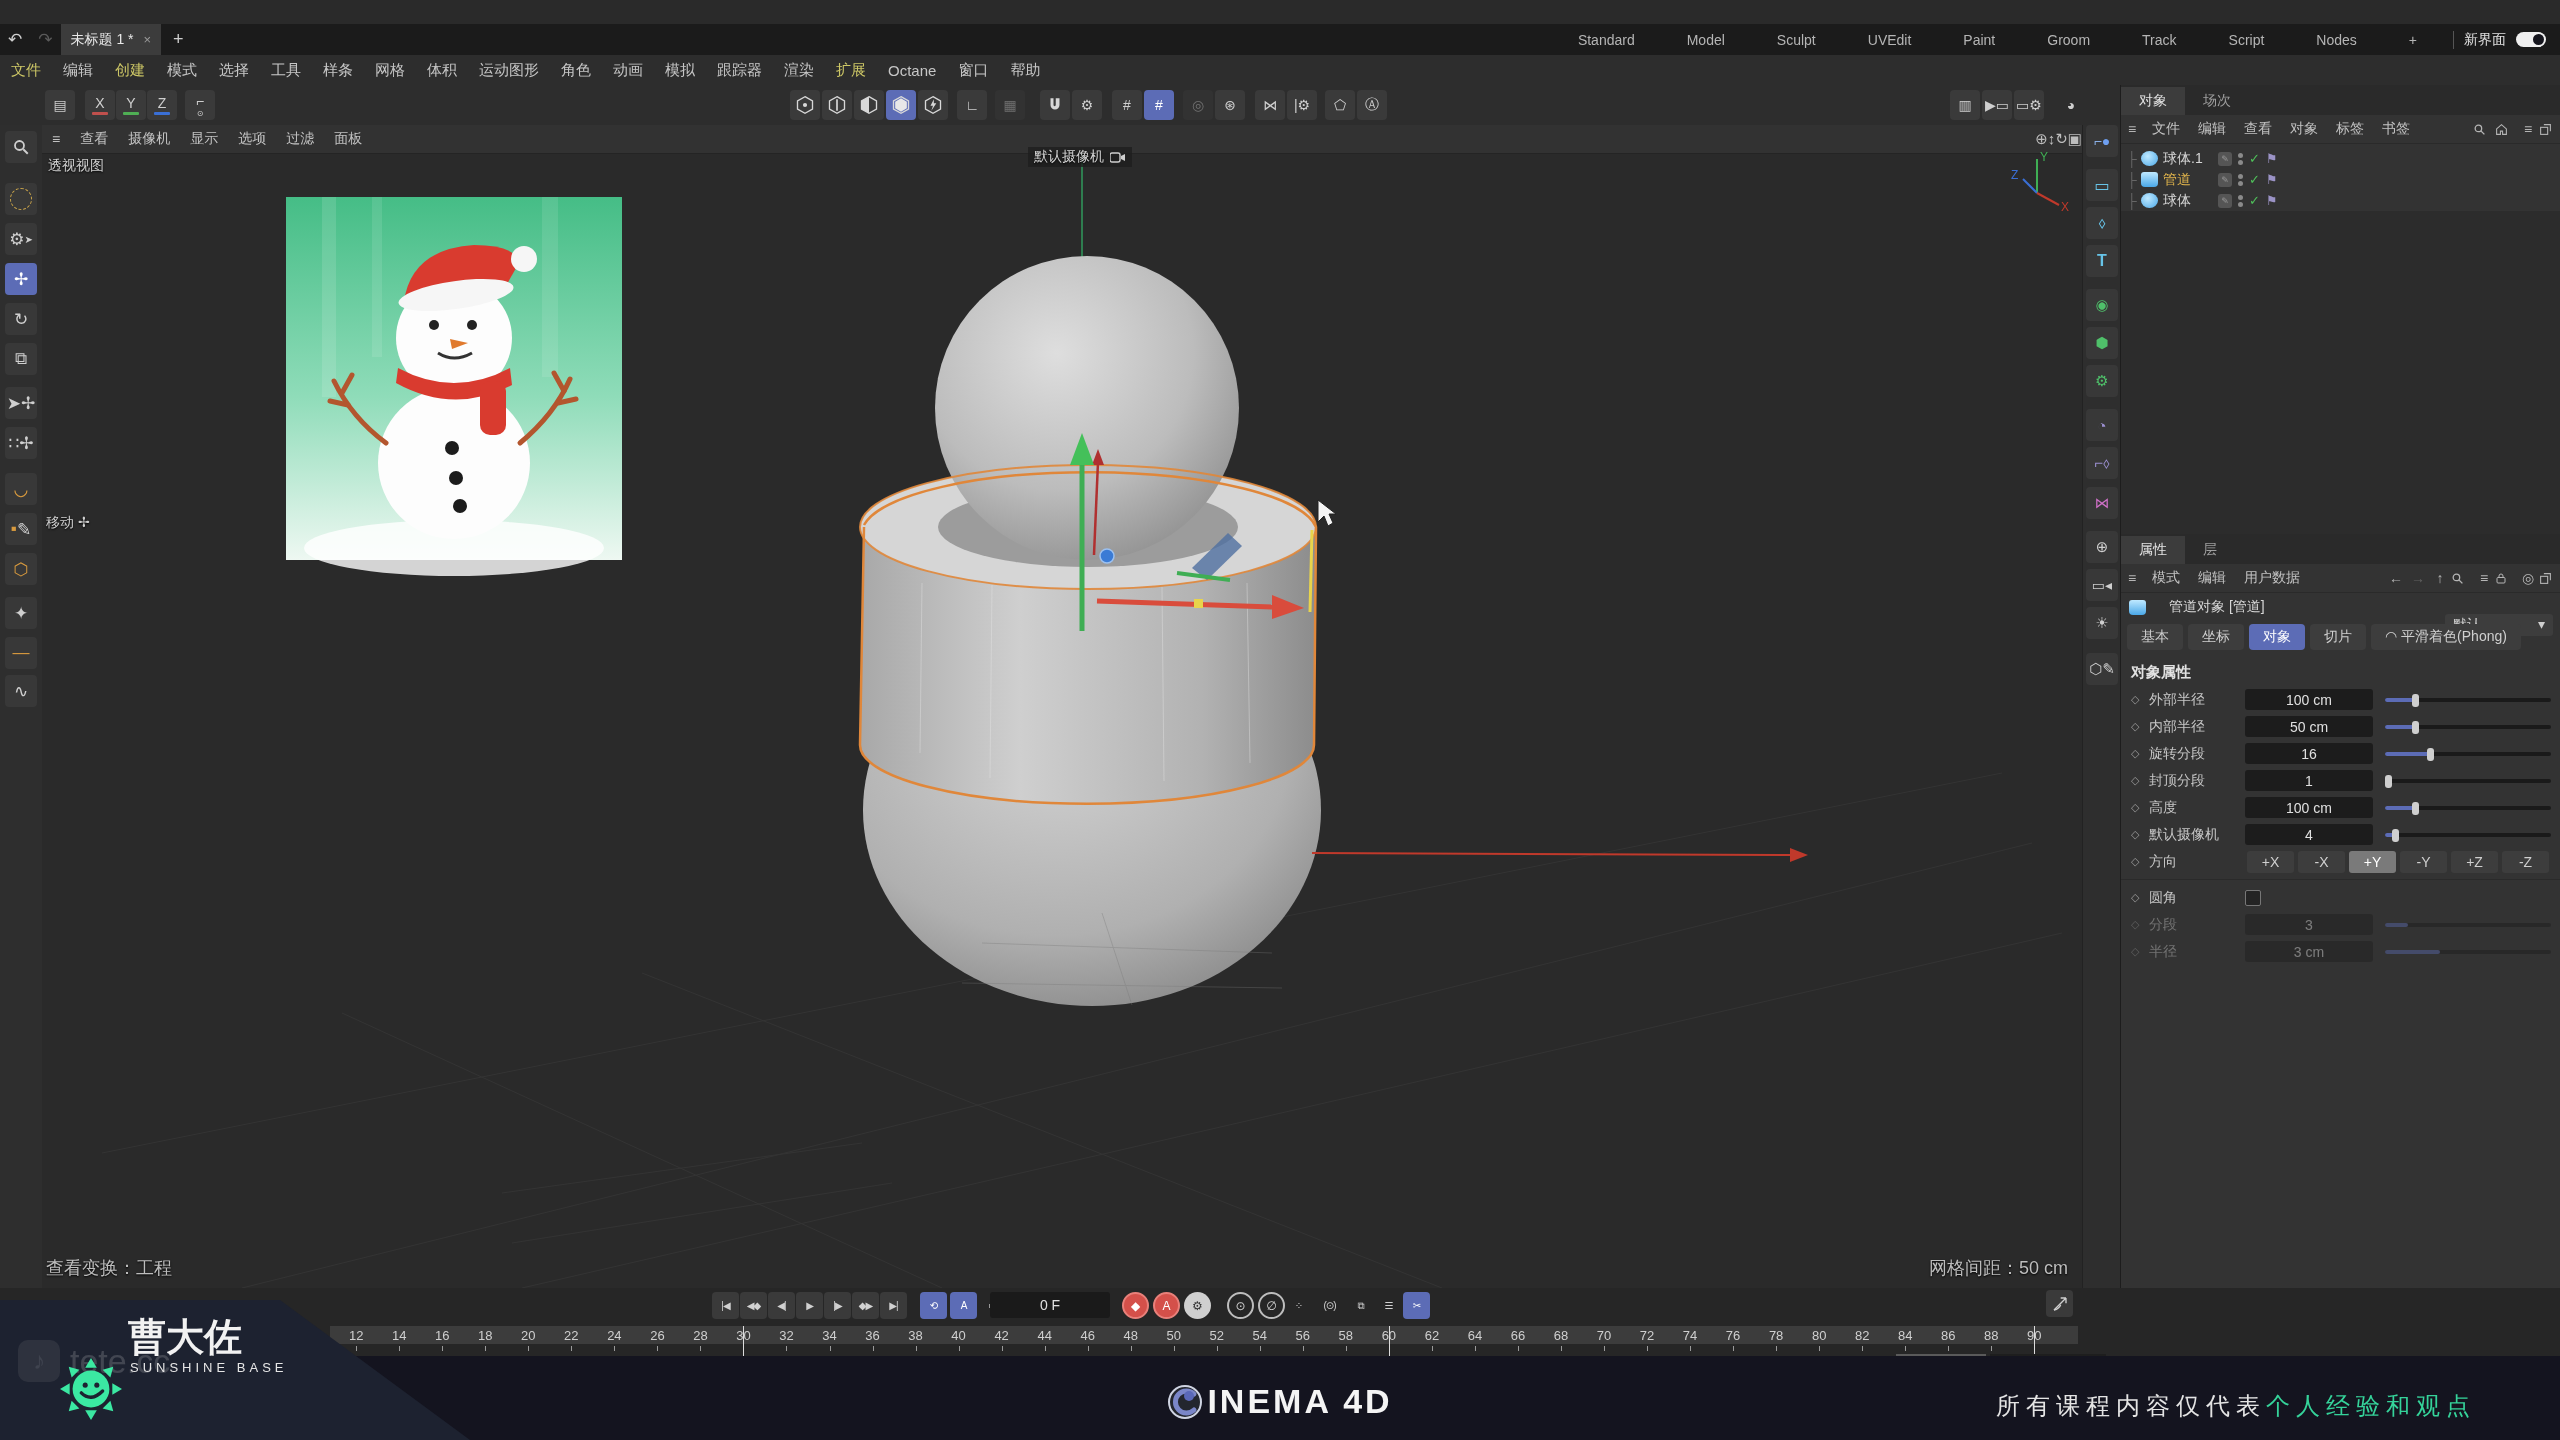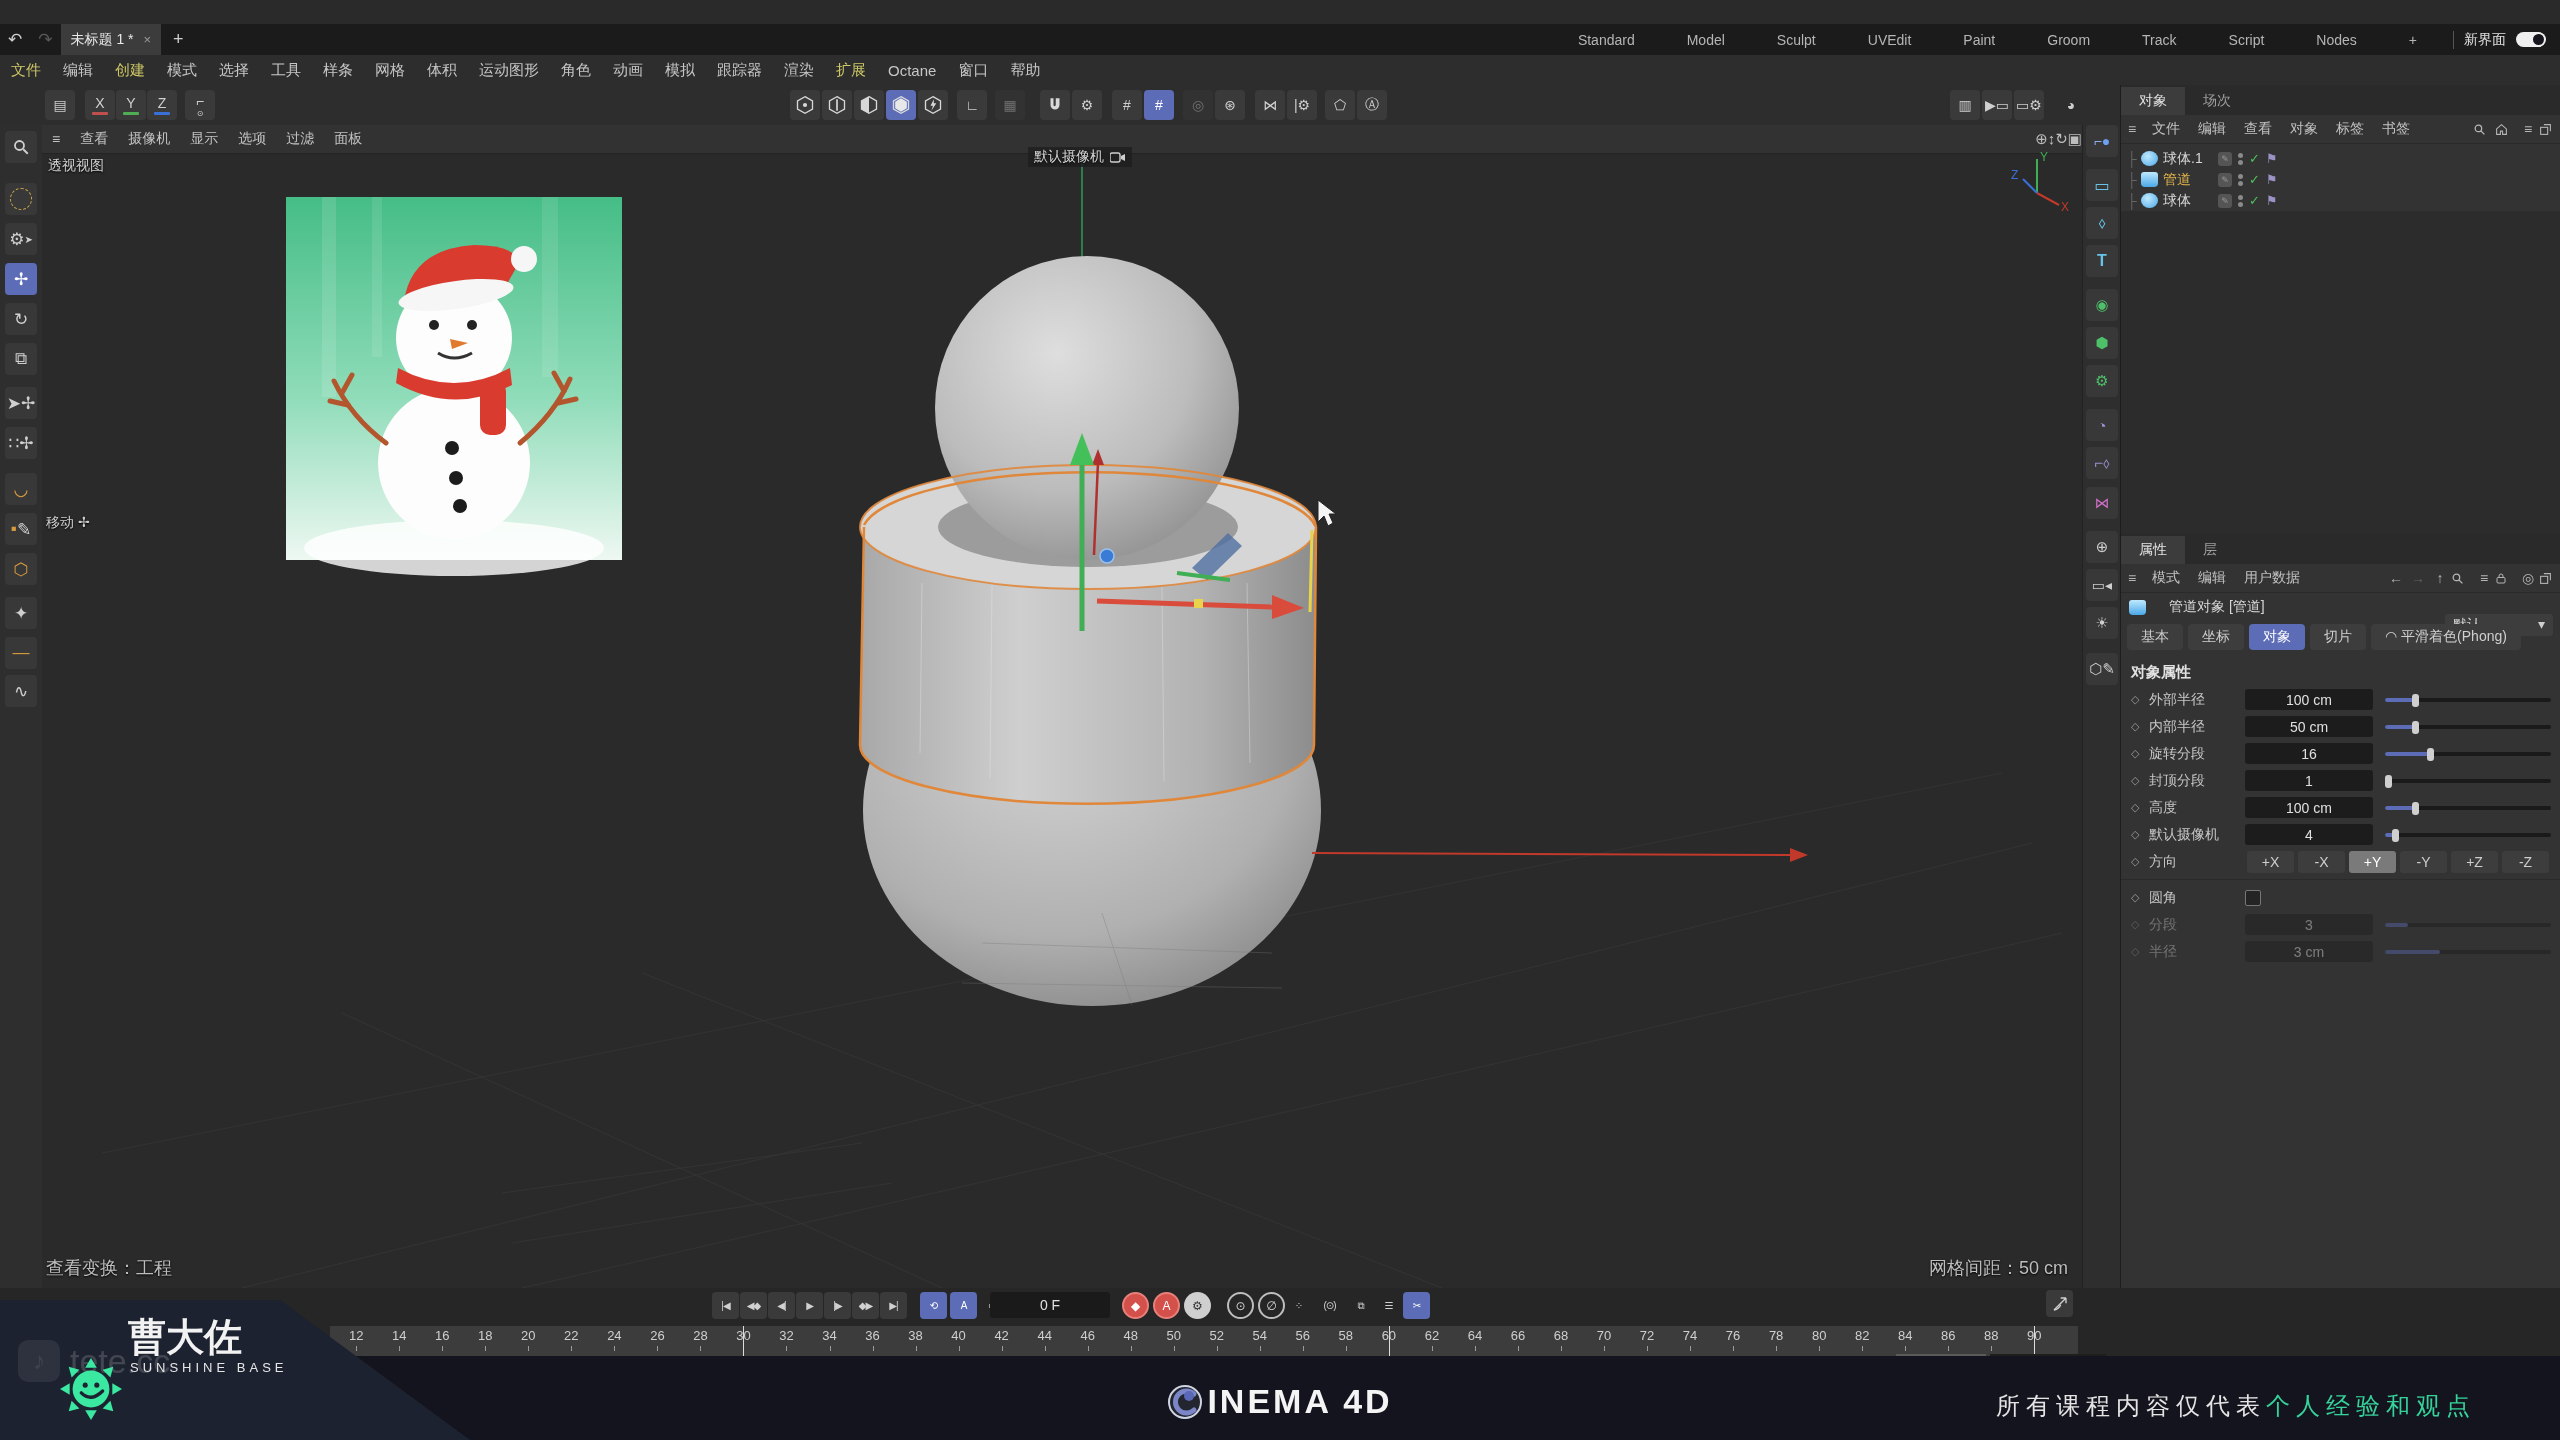--- a/index.html
+++ b/index.html
@@ -108,21 +108,21 @@
   #timeline{left:0;top:1288px;width:2560px;height:68px;background:#262626;}
   .tlbtn{position:absolute;top:4px;width:27px;height:27px;background:#3a3a3a;border-radius:4px;color:#d0d0d0;
          display:flex;align-items:center;justify-content:center;font-size:10px;letter-spacing:-1px;}
   .tlbtn.blue{background:#5c6cb6;color:#fff;}
   .circbtn{position:absolute;top:4px;width:27px;height:27px;border-radius:50%;display:flex;align-items:center;justify-content:center;font-size:12px;}
   .circ-red{background:#d4504a;color:#fff;border:2px solid #e8807a;box-sizing:border-box;}
   .circ-light{background:#cfcfcf;color:#333;}
   .circ-gray{background:transparent;color:#cfcfcf;border:2px solid #bdbdbd;box-sizing:border-box;}
   #frame-field{position:absolute;left:990px;top:4px;width:120px;height:26px;background:#1a1a1a;border-radius:3px;
                color:#e0e0e0;display:flex;align-items:center;justify-content:center;}
-  #ruler{position:absolute;left:330px;top:38px;width:1748px;height:30px;background:#3c3c3c;}
+  #ruler{position:absolute;left:330px;top:38px;width:1748px;height:18px;background:#3c3c3c;}
   .tick{position:absolute;top:2px;transform:translateX(-50%);color:#cfcfcf;font-size:13px;text-align:center;}
   .tickmark{position:absolute;top:20px;width:1px;height:5px;background:#9a9a9a;}
   .tickmajor{position:absolute;top:0px;width:1px;height:30px;background:#dcdcdc;}
   #range-a{position:absolute;left:1896px;top:66px;width:90px;height:24px;background:#5a5a5a;color:#f0f0f0;
            display:flex;align-items:center;justify-content:center;}
   #range-b{position:absolute;left:1990px;top:66px;width:116px;height:24px;background:#1e1e1e;color:#e8e8e8;
            display:flex;align-items:center;justify-content:center;}
   
   #footer{left:0;top:1356px;width:2560px;height:84px;background:#14141f;}
   #brandbadge{position:absolute;left:0;top:-56px;width:470px;height:140px;background:#1d2230;

